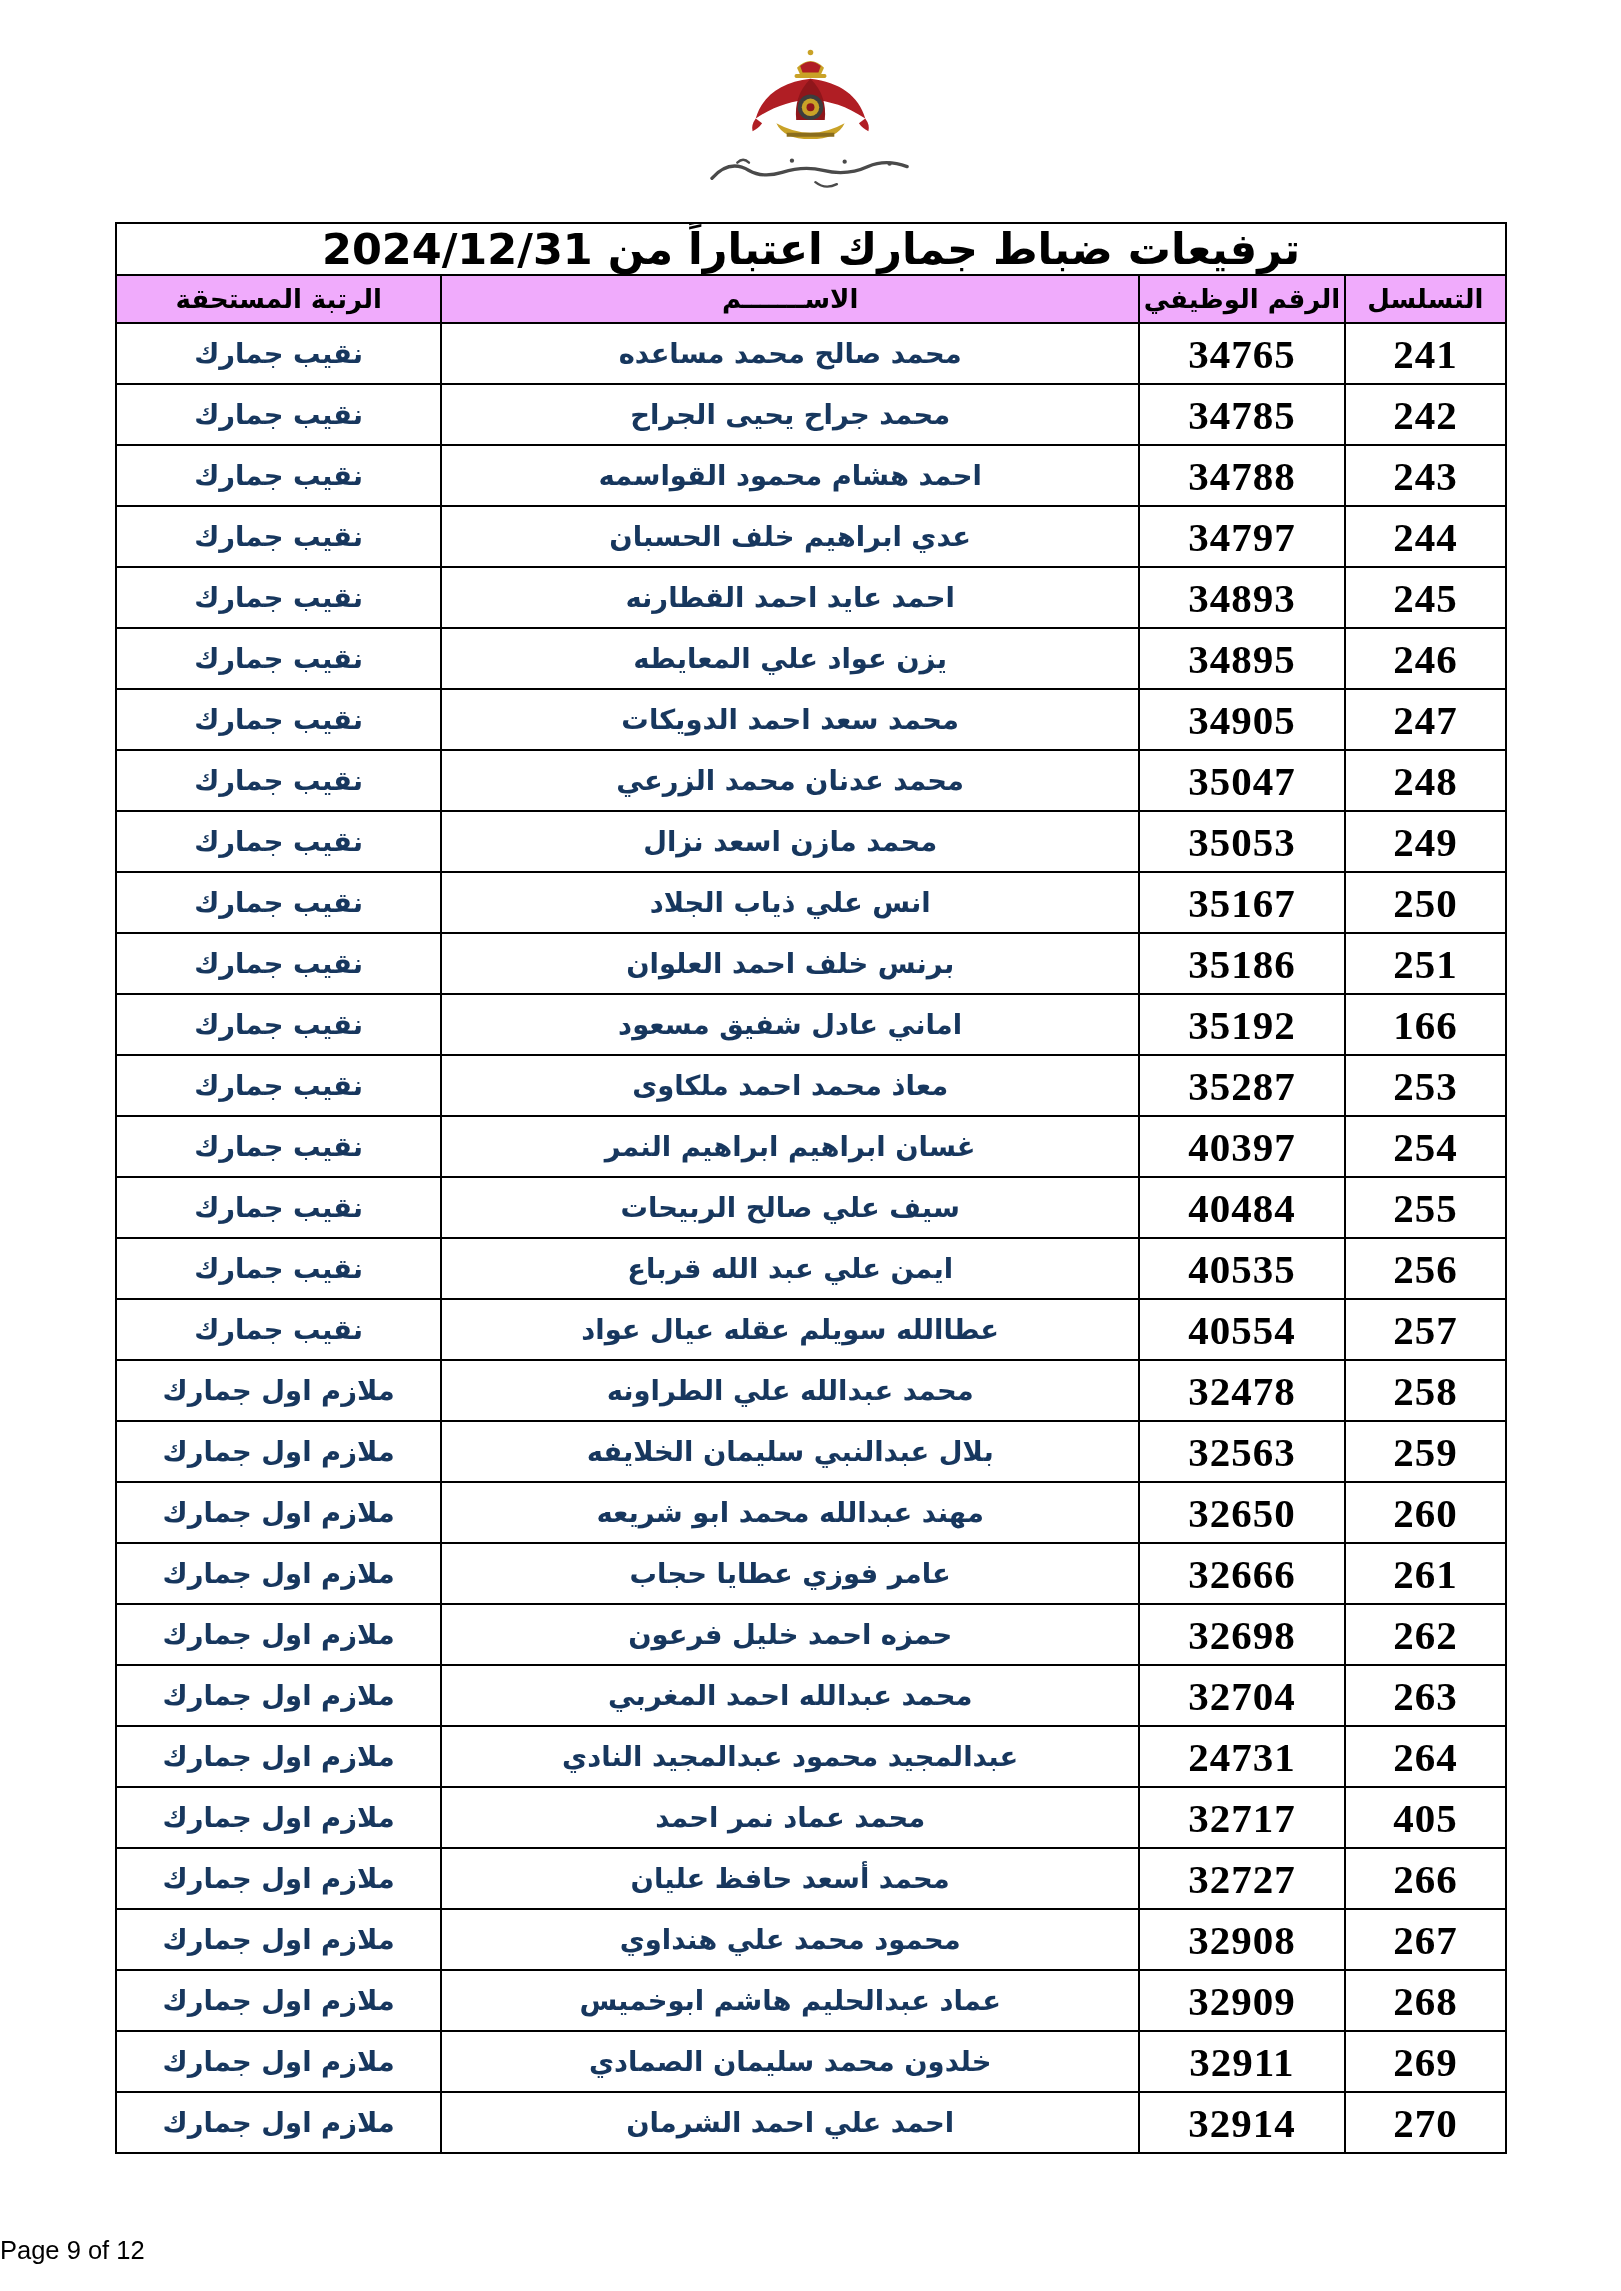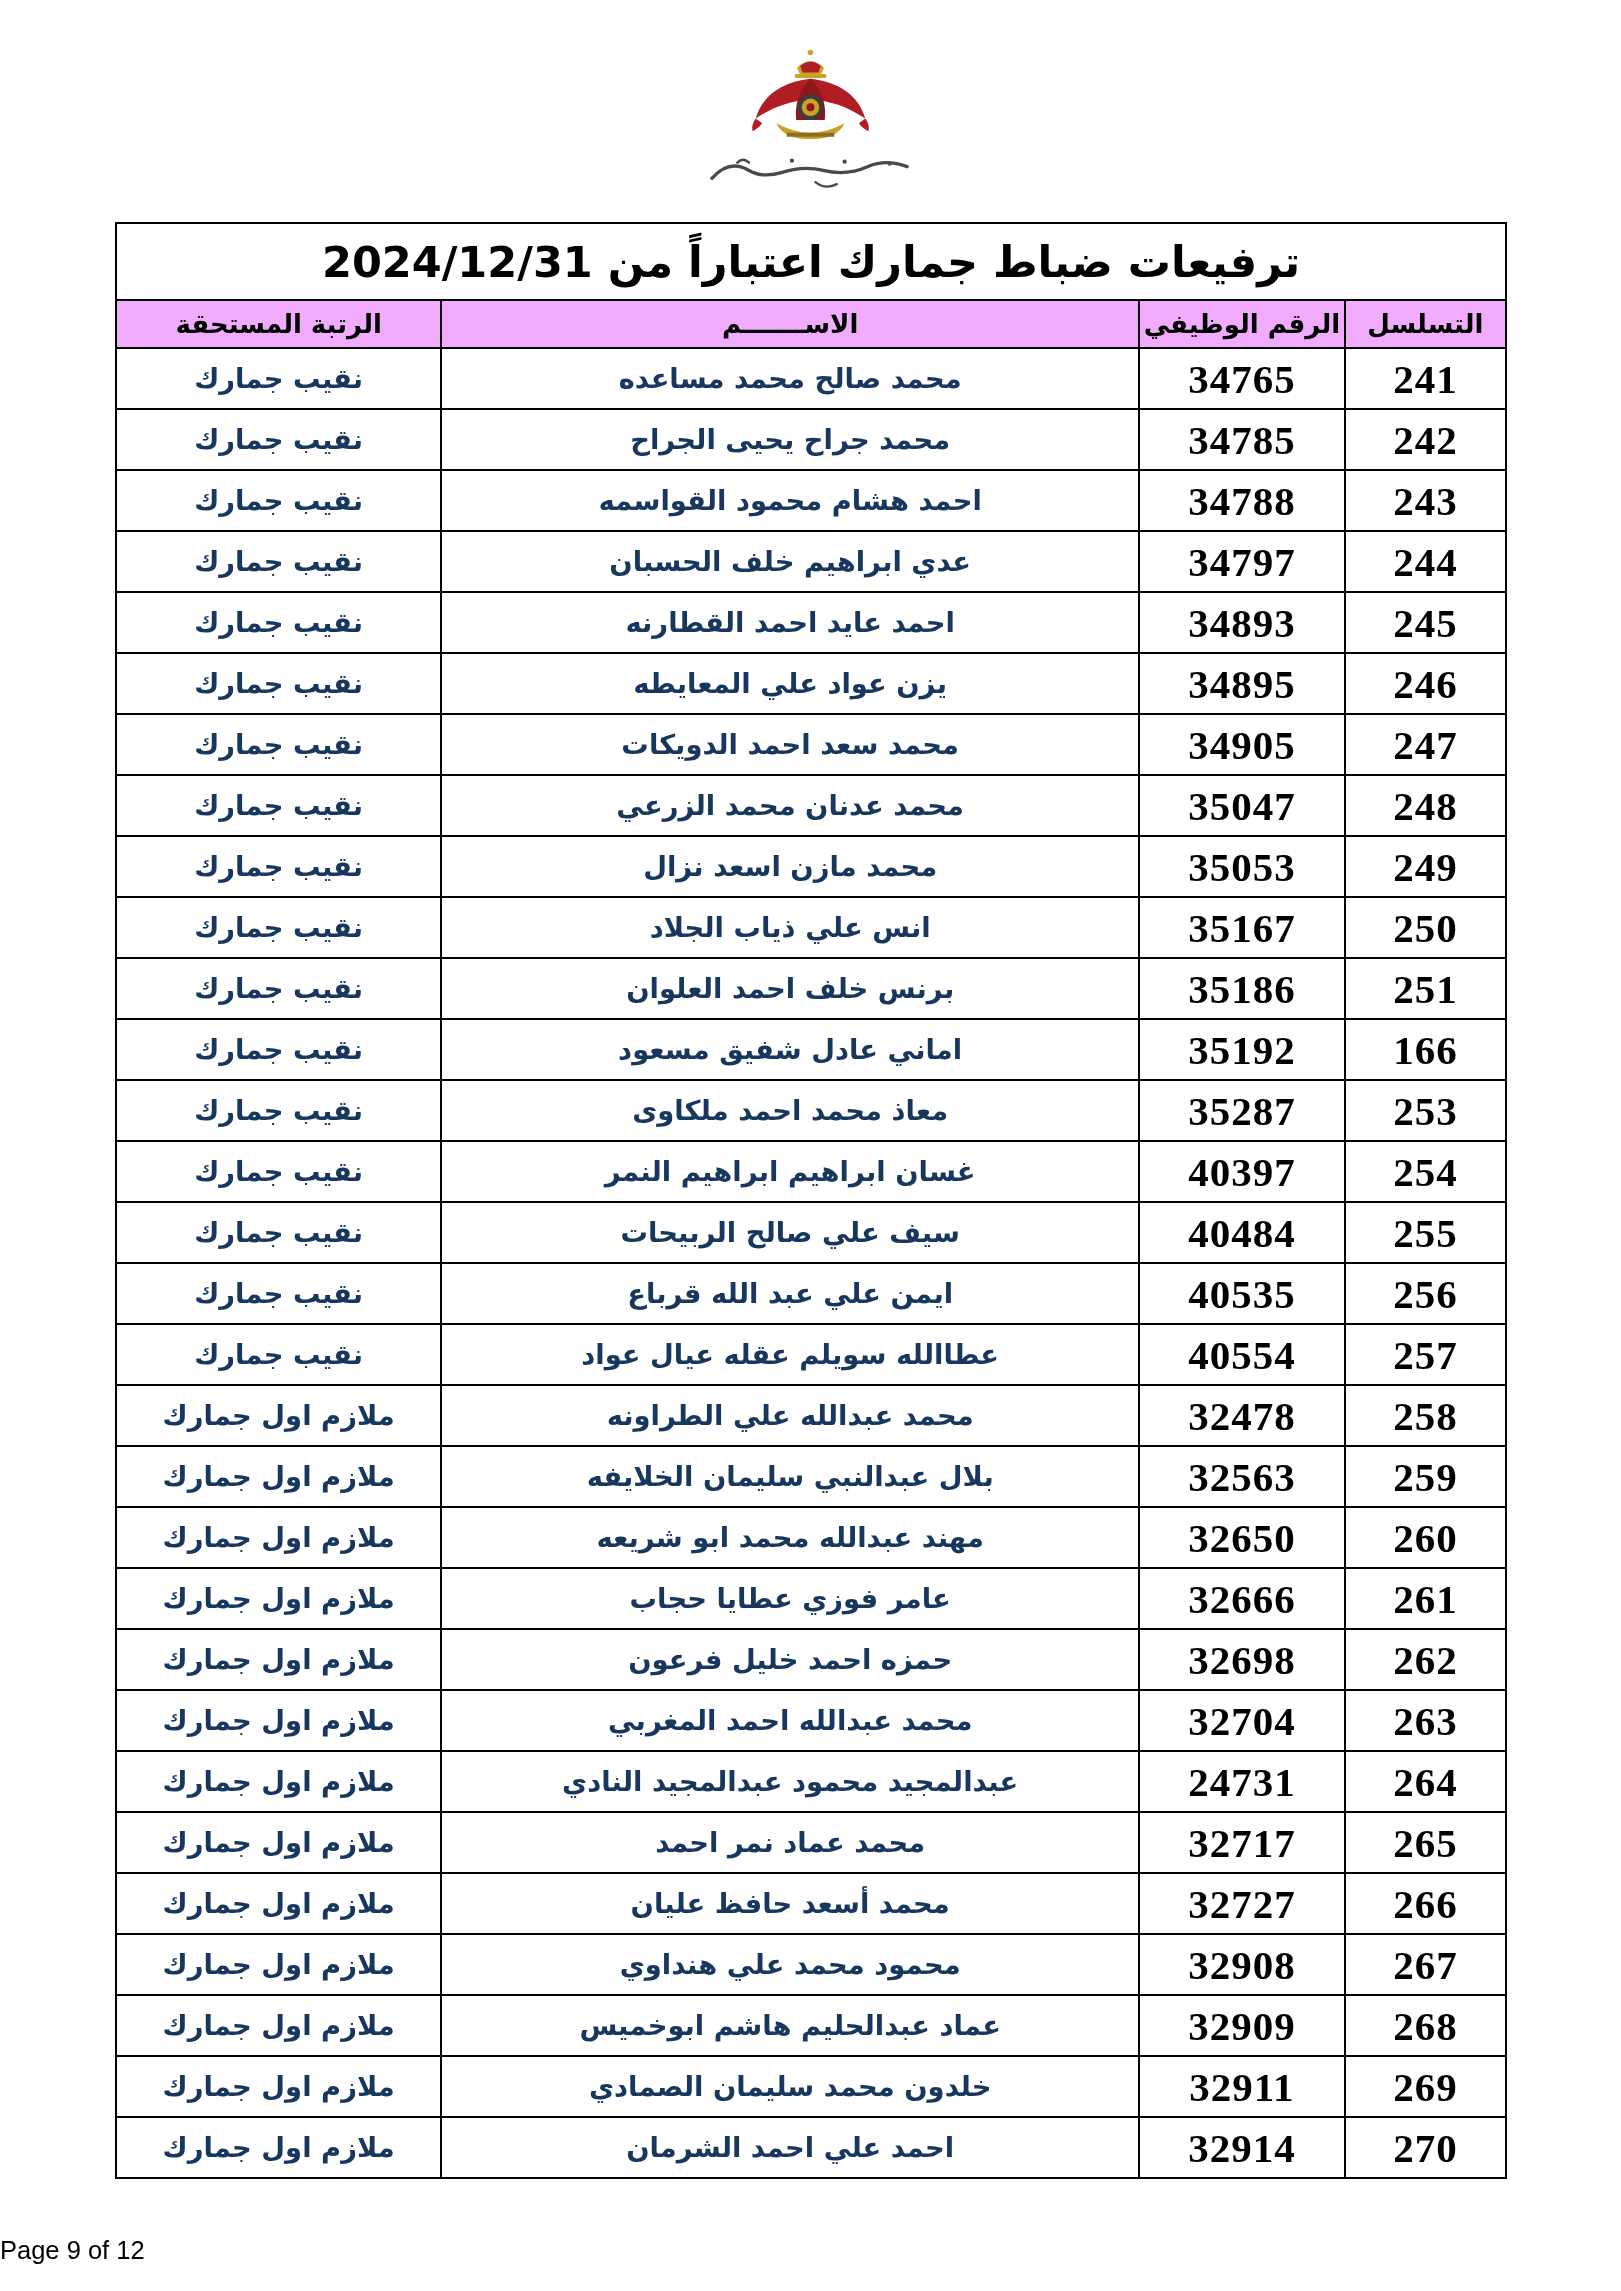--- a/index.html
+++ b/index.html
@@ -38,21 +38,21 @@
     border: 2.5px solid #000;
     text-align: center;
     vertical-align: middle;
     overflow: hidden;
   }
   .col-serial { width: 11.6%; }
   .col-number { width: 14.8%; }
   .col-name   { width: 50.2%; }
   .col-rank   { width: 23.4%; }
   .title-row td {
-    height: 77px;
+    height: 52px;
     font-size: 43px;
     font-weight: bold;
     color: #000;
     font-family: "DejaVu Sans", sans-serif;
     background: #ffffff;
   }
   .header-row th {
     height: 48px;
     background: #f0abfc;
     font-size: 26px;
@@ -280,21 +280,21 @@
             <td class="cell-name">محمد عبدالله احمد المغربي</td>
             <td class="cell-rank">ملازم اول جمارك</td>
           </tr>
           <tr class="data-row">
             <td class="cell-serial">264</td>
             <td class="cell-number">24731</td>
             <td class="cell-name">عبدالمجيد محمود عبدالمجيد النادي</td>
             <td class="cell-rank">ملازم اول جمارك</td>
           </tr>
           <tr class="data-row">
-            <td class="cell-serial">265</td>
+            <td class="cell-serial">405</td>
             <td class="cell-number">32717</td>
             <td class="cell-name">محمد عماد نمر احمد</td>
             <td class="cell-rank">ملازم اول جمارك</td>
           </tr>
           <tr class="data-row">
             <td class="cell-serial">266</td>
             <td class="cell-number">32727</td>
             <td class="cell-name">محمد أسعد حافظ عليان</td>
             <td class="cell-rank">ملازم اول جمارك</td>
           </tr>

